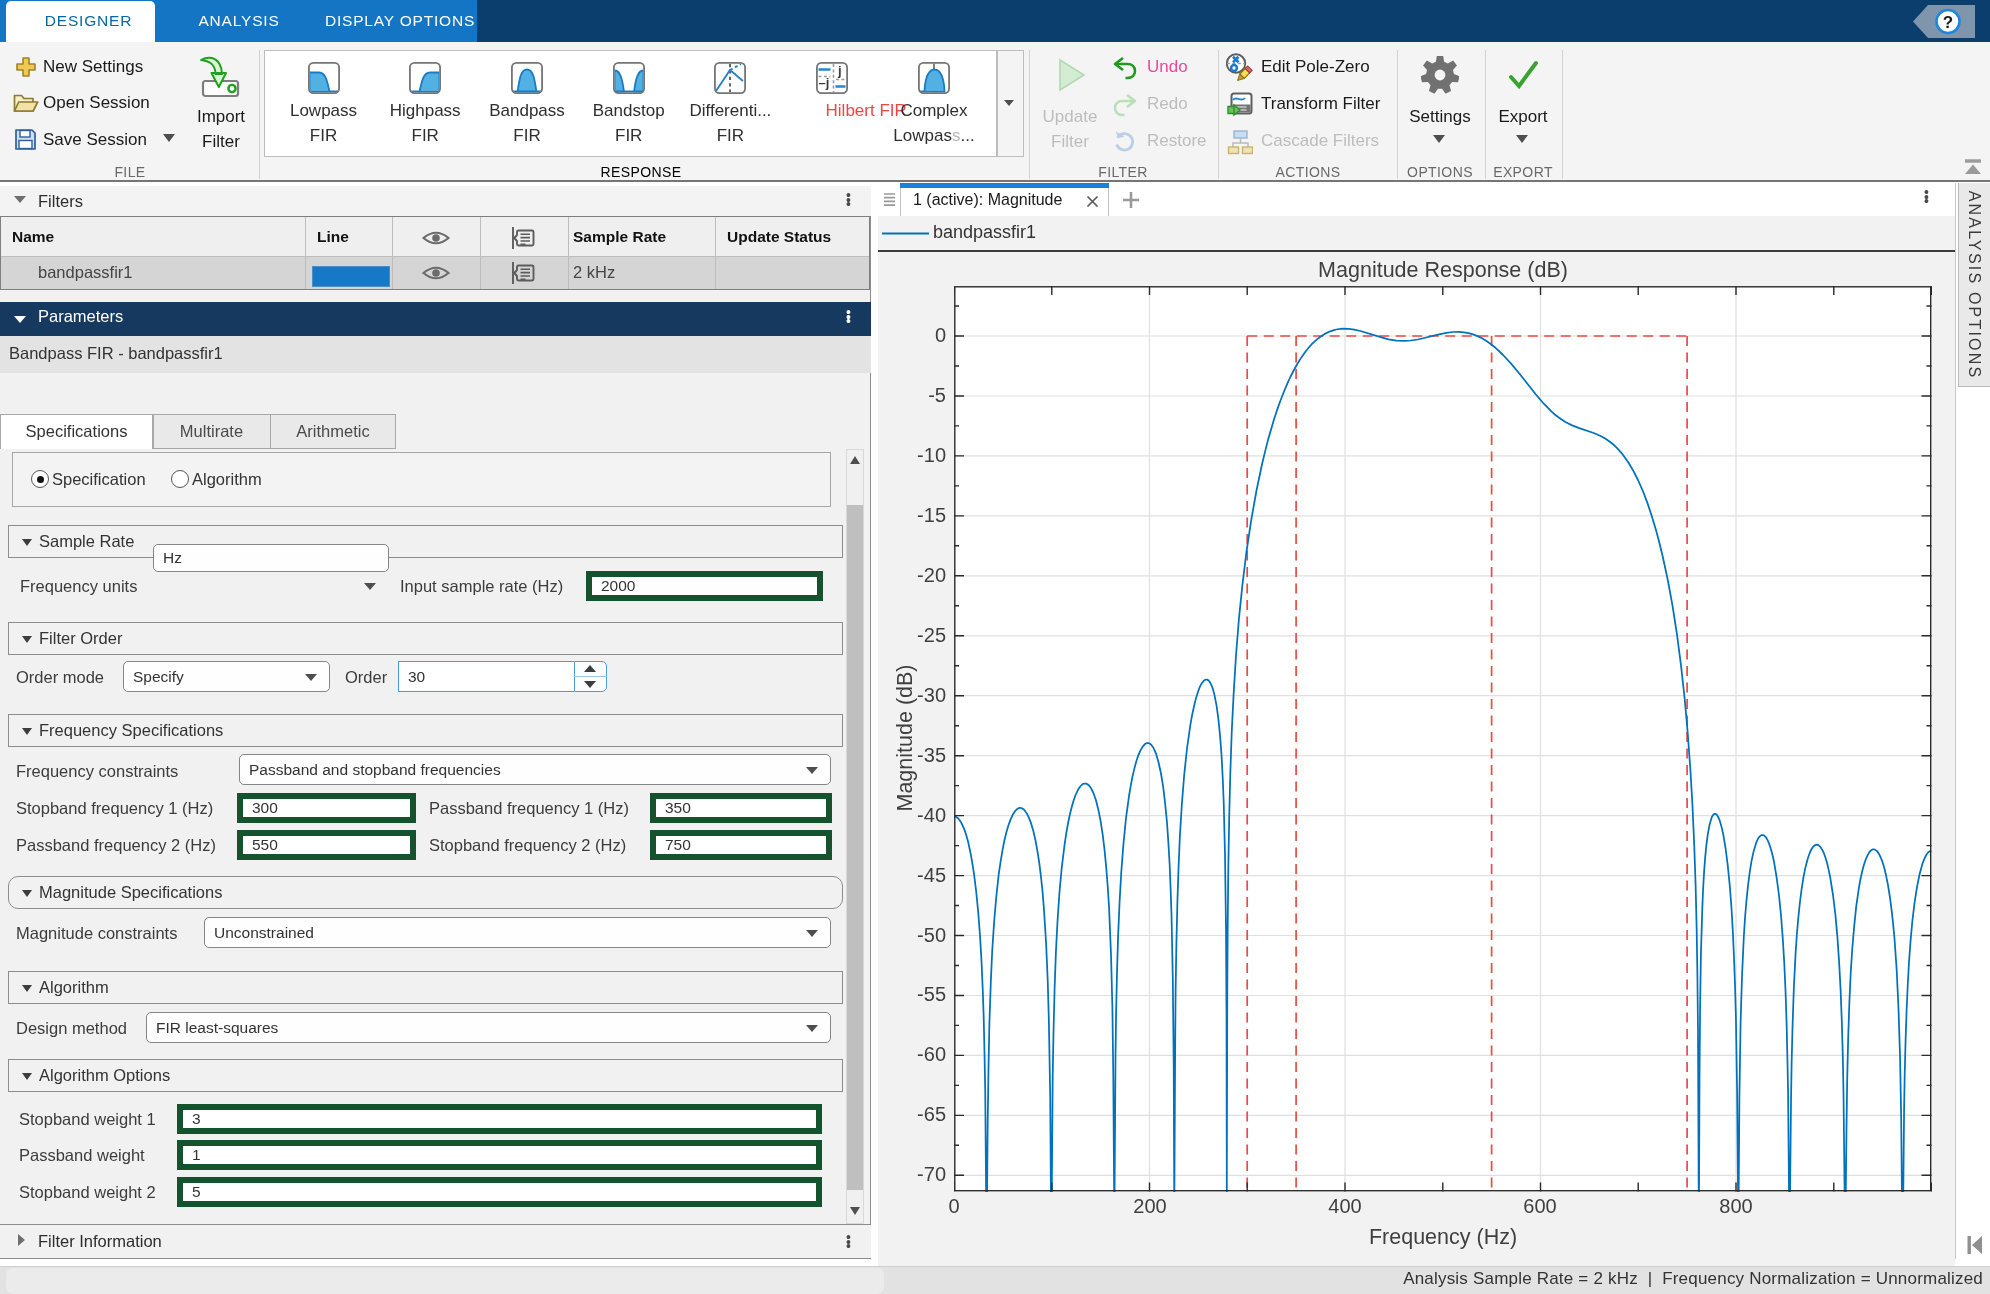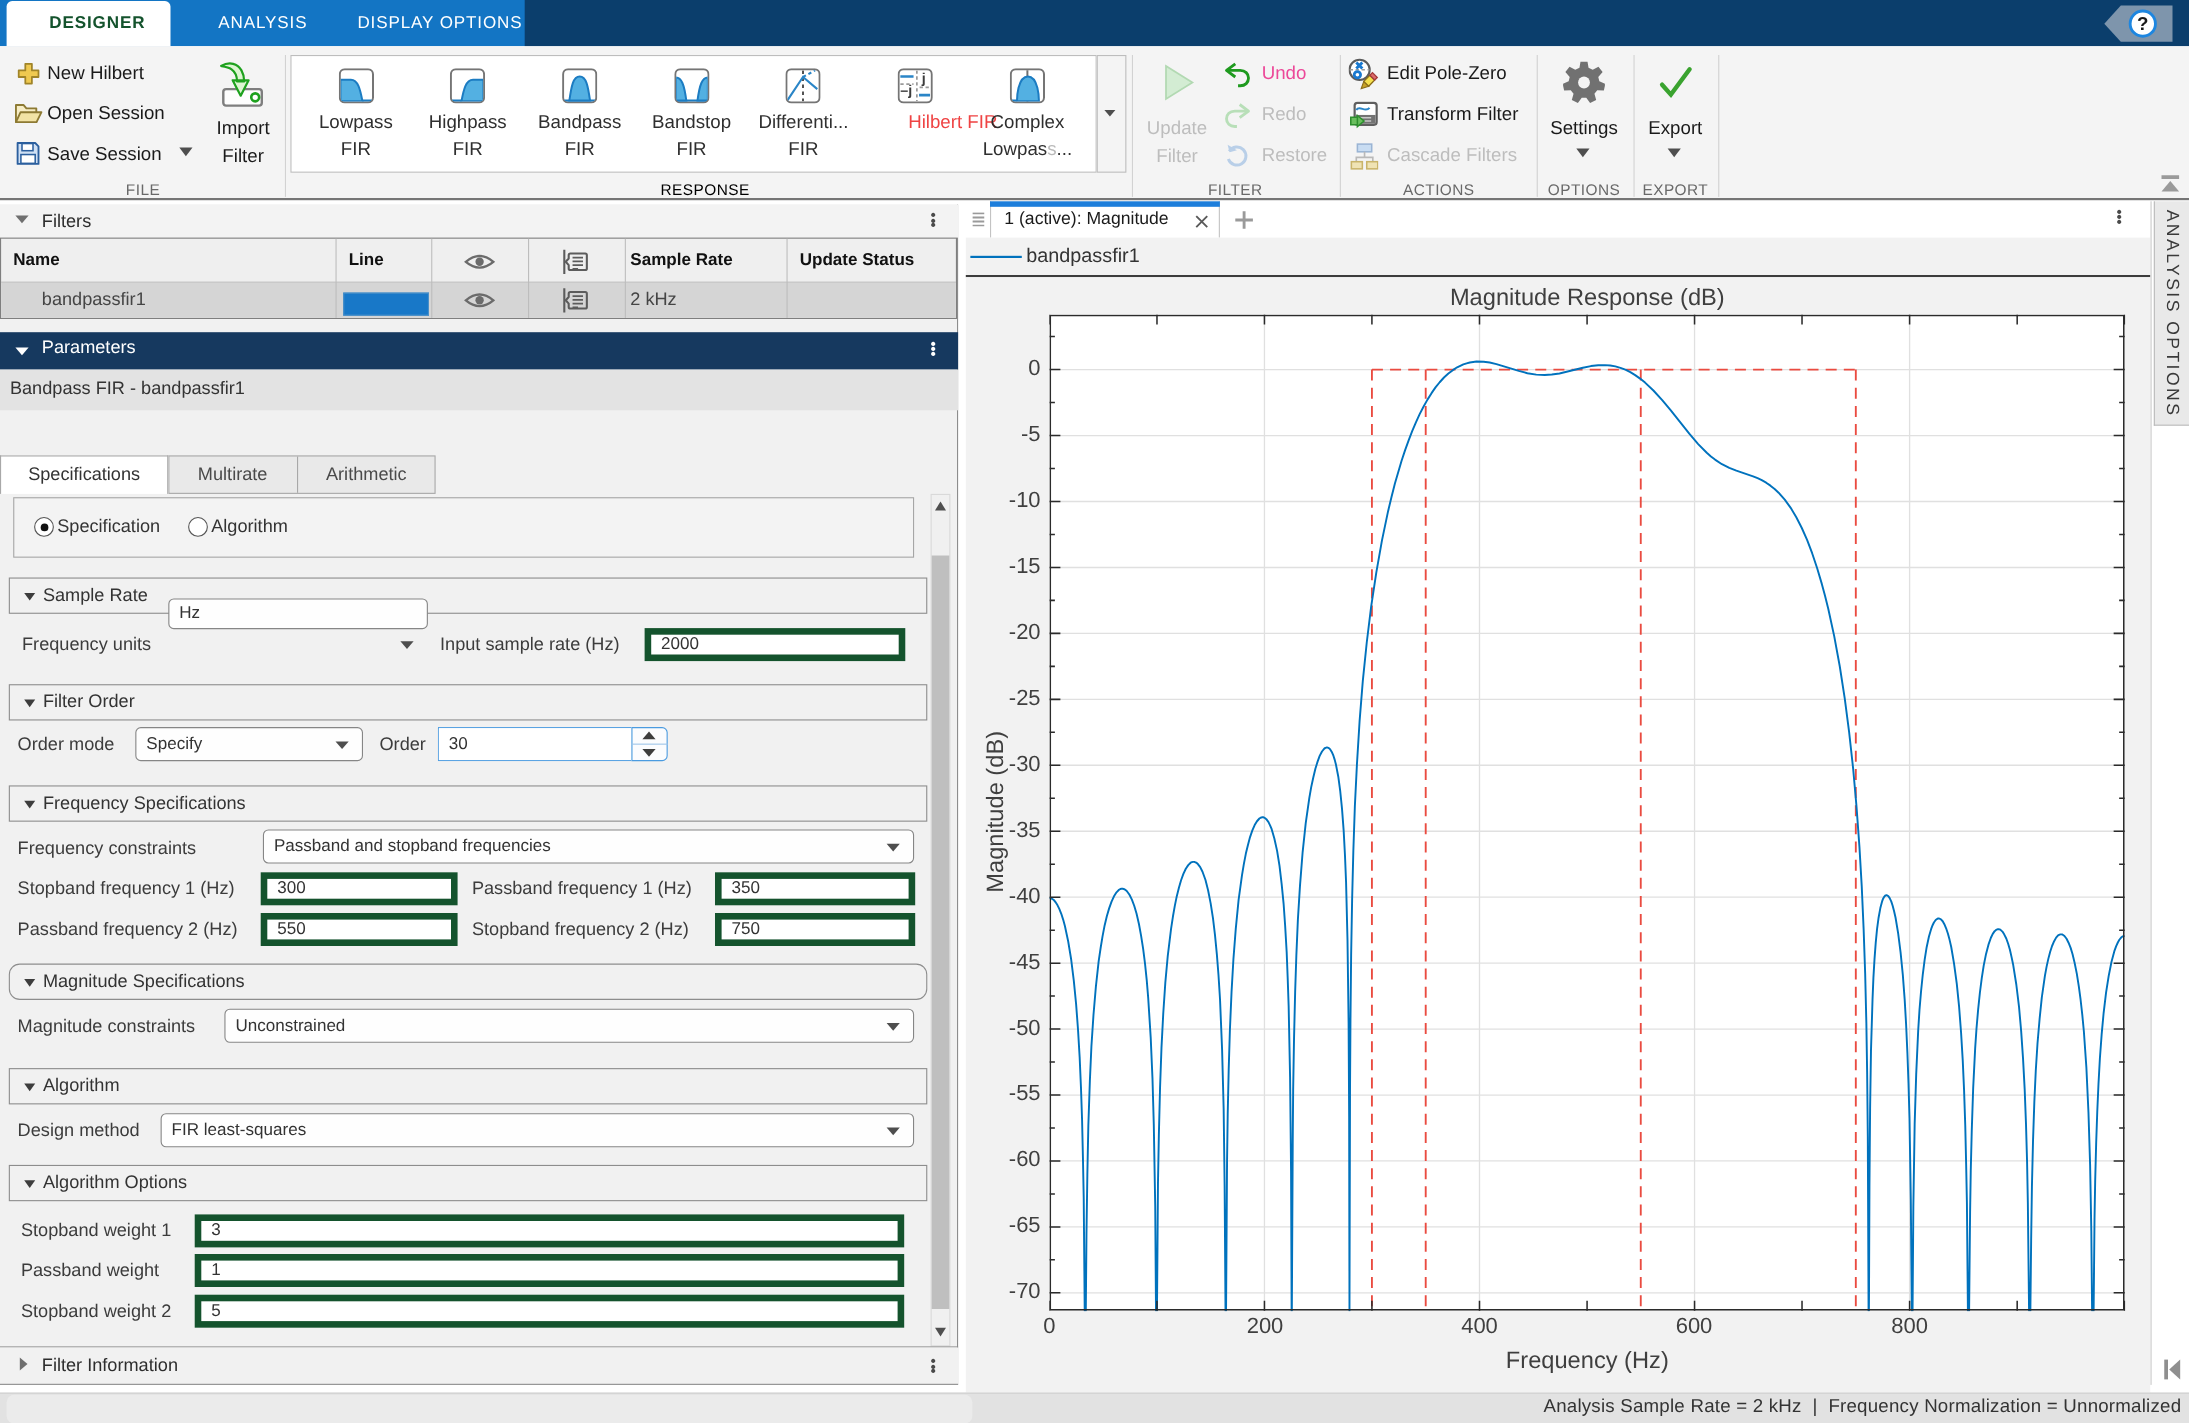--- a/index.html
+++ b/index.html
@@ -16,35 +16,35 @@
   font-size:16.5px;color:#333;display:flex;align-items:center;padding-left:30px;}
 .sect:before{content:"";position:absolute;left:13px;top:13px;width:0;height:0;
   border-left:5.5px solid transparent;border-right:5.5px solid transparent;border-top:7px solid #3d3d3d;}
 .dots{position:absolute;width:4px;color:#4a4a4a;font-size:14px;line-height:4.6px;letter-spacing:0;}
 </style></head>
 <body>
 
 <div class="a" style="left:0;top:0;width:1990px;height:42px;background:#1375c4;"></div>
 <div class="a" style="left:477px;top:0;width:1513px;height:42px;background:#0b3e6c;"></div>
 <div class="a" style="left:6px;top:1px;width:149px;height:41px;background:#fff;border-radius:5px 5px 0 0;"></div>
-<div class="a" style="left:6px;top:0;width:165px;height:42px;color:#14532d;font-size:15.5px;letter-spacing:0.8px;white-space:nowrap;display:flex;align-items:center;justify-content:center;font-weight:bold;">DESIGNER</div>
+<div class="a" style="left:6px;top:0;width:165px;height:42px;color:#0369a1;font-size:15.5px;letter-spacing:0.8px;white-space:nowrap;display:flex;align-items:center;justify-content:center;">DESIGNER</div>
 <div class="a" style="left:155px;top:0;width:168px;height:42px;color:#fff;font-size:15.5px;letter-spacing:0.8px;white-space:nowrap;display:flex;align-items:center;justify-content:center;">ANALYSIS</div>
 <div class="a" style="left:323px;top:0;width:154px;height:42px;color:#fff;font-size:15.5px;letter-spacing:0.8px;white-space:nowrap;display:flex;align-items:center;justify-content:center;">DISPLAY OPTIONS</div>
 <svg class="a" style="left:1908px;top:3px;" width="70" height="38" viewBox="0 0 70 38">
  <polygon points="5,18.5 20,2 67,2 67,35 20,35" fill="#7e95ac"></polygon>
  <circle cx="40" cy="18.5" r="11.5" fill="#fff" stroke="#1d86e0" stroke-width="2.6"></circle>
  <text x="40" y="24.5" text-anchor="middle" font-size="17" font-weight="bold" fill="#1a1a1a" font-family="Liberation Sans">?</text>
 </svg>
 
 <div class="a" style="left:0;top:42px;width:1990px;height:140px;background:#f4f4f4;border-bottom:2px solid #757575;"></div>
 
 <svg class="a" style="left:14px;top:55px;" width="24" height="24" viewBox="0 0 24 24">
  <path d="M9 3h6v6h6v6h-6v6H9v-6H3V9h6z" fill="#efc950" stroke="#a08428" stroke-width="1.6" stroke-linejoin="round"></path>
 </svg>
-<div class="lbl" style="left:43px;top:57px;font-size:17px;color:#1a1a1a;">New Hilbert</div>
+<div class="lbl" style="left:43px;top:57px;font-size:17px;color:#1a1a1a;">New Settings</div>
 <svg class="a" style="left:13px;top:92px;" width="26" height="22" viewBox="0 0 26 22">
  <path d="M1.5 19V3.5h7l2.5 3h9V19z" fill="#f7edc4" stroke="#8d7a33" stroke-width="1.7" stroke-linejoin="round"></path>
  <path d="M1.5 19l4.2-9h19l-4.5 9z" fill="#f2e3a5" stroke="#8d7a33" stroke-width="1.7" stroke-linejoin="round"></path>
 </svg>
 <div class="lbl" style="left:43px;top:93px;font-size:17px;color:#1a1a1a;">Open Session</div>
 <svg class="a" style="left:14px;top:128px;" width="23" height="23" viewBox="0 0 23 23">
  <path d="M2 2h16l3 3v16H2z" fill="#cfe0f4" stroke="#2b5f9e" stroke-width="1.7" stroke-linejoin="round"></path>
  <rect x="6" y="2.5" width="10" height="6.5" fill="#fff" stroke="#2b5f9e" stroke-width="1.4"></rect>
  <rect x="5" y="12.5" width="13" height="8" fill="#fff" stroke="#2b5f9e" stroke-width="1.4"></rect>
 </svg>

